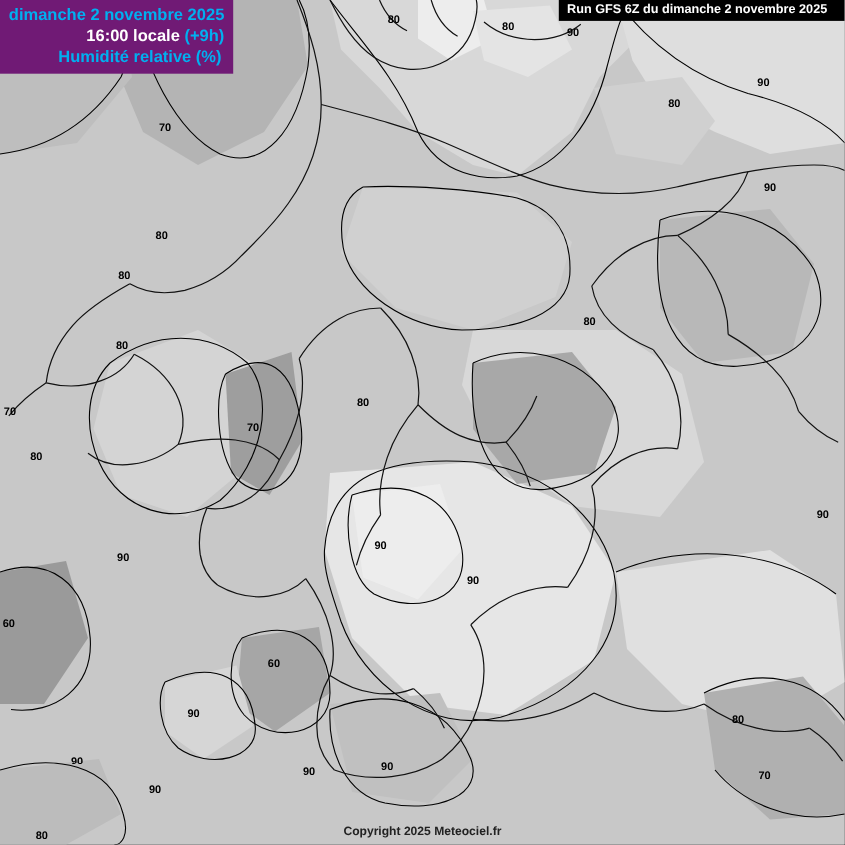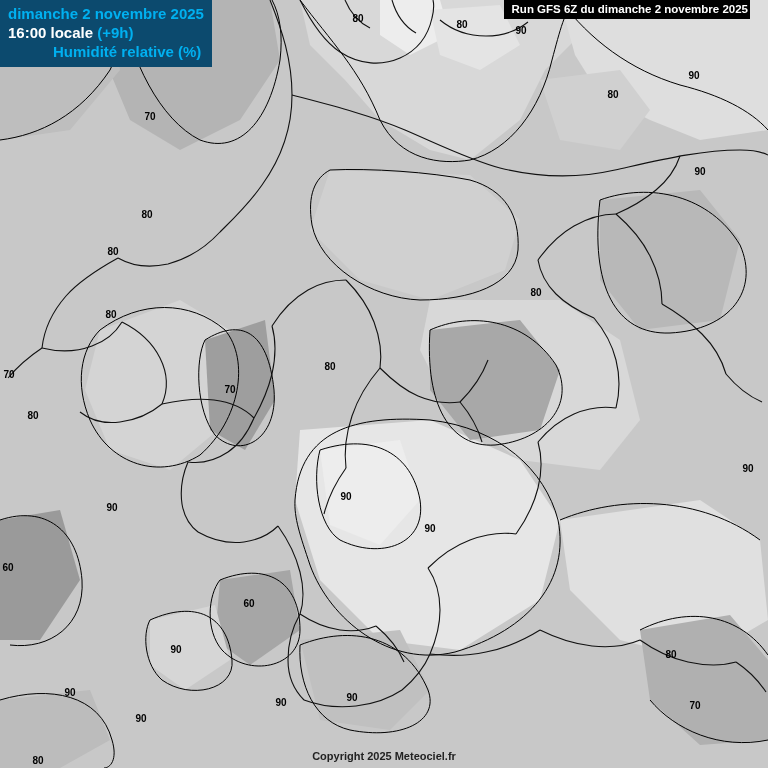--- a/index.html
+++ b/index.html
@@ -22,37 +22,37 @@
     width: 768px;
     height: 768px;
   }
 
   
   .hdr-left {
     position: absolute;
     left: 0;
     top: 0;
     padding: 4px 8px 6px 8px;
-    background: #0c4a6e;
+    background: #701a75;
     color: #00b0f0;
     font-size: 15px;
     font-weight: bold;
     line-height: 19px;
     white-space: nowrap;
   }
   .hdr-left .l1 { color: #00b0f0; }
-  .hdr-left .l2 { color: #ffffff; }
+  .hdr-left .l2 { color: #ffffff; text-align: right; }
   .hdr-left .l2 .plus { color: #00b0f0; }
   .hdr-left .l3 { color: #00b0f0; margin-left: 45px; }
 
   .hdr-right {
     position: absolute;
-    right: 18px;
+    right: 0;
     top: 0;
-    padding: 3px 2px 4px 8px;
+    padding: 3px 16px 4px 8px;
     background: #000;
     color: #ffffff;
     font-size: 11.5px;
     font-weight: bold;
     white-space: nowrap;
   }
 
   .copyright {
     position: absolute;
     left: 50%;

